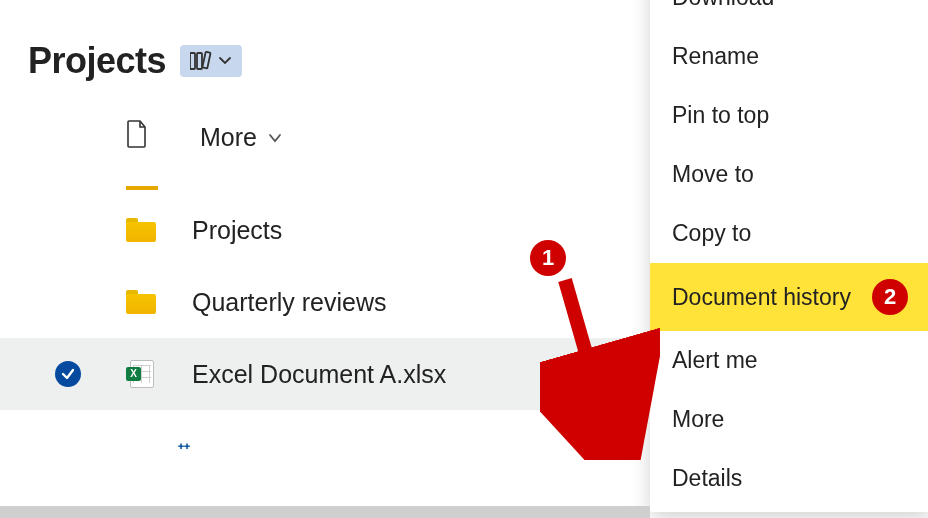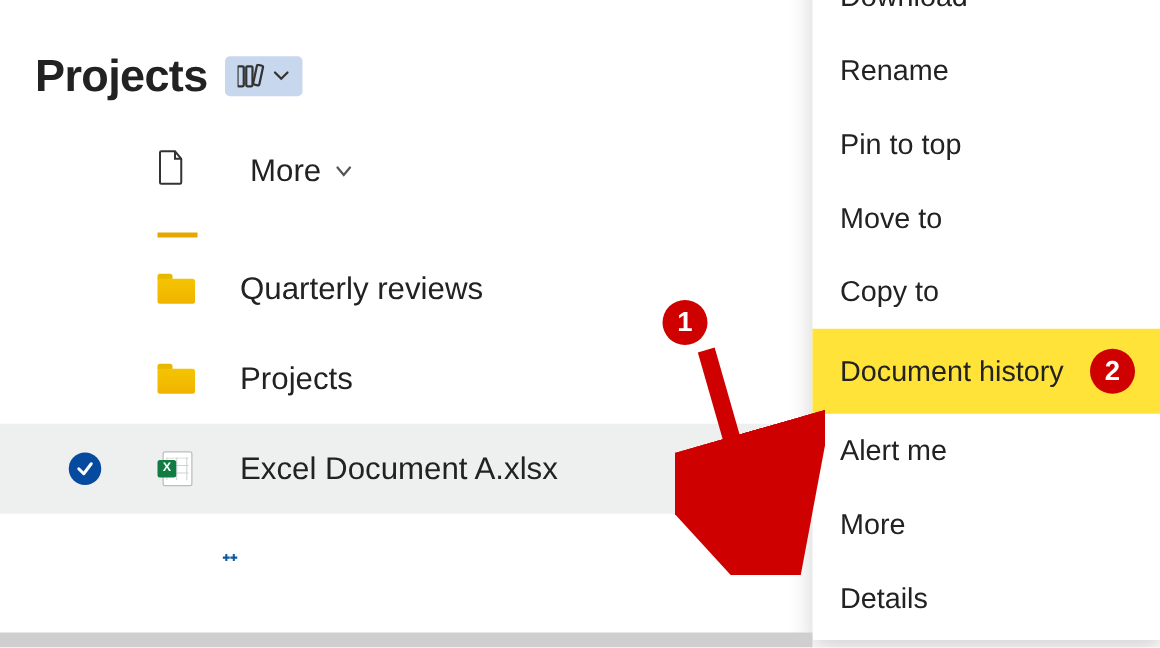--- a/index.html
+++ b/index.html
@@ -287,30 +287,30 @@
   <div class="col-underline"></div>
 
   <div class="rows">
     <div class="row">
       <span class="icon-slot">
         <span class="folder-icon">
           <span class="tab"></span>
             <span class="body"></span>
         </span>
       </span>
-      <span class="label">Quarterly reviews</span>
+      <span class="label">Projects</span>
     </div>
     <div class="row">
       <span class="icon-slot">
         <span class="folder-icon">
           <span class="tab"></span>
             <span class="body"></span>
         </span>
       </span>
-      <span class="label">Projects</span>
+      <span class="label">Quarterly reviews</span>
     </div>
     <div class="row selected">
       <span class="check">
         <svg width="16" height="16" viewBox="0 0 16 16">
           <path d="M3 8 L7 12 L13 4" stroke="#fff" stroke-width="2.4" fill="none" stroke-linecap="round" stroke-linejoin="round"></path>
         </svg>
       </span>
       <span class="icon-slot">
         <span class="excel-icon">
           <span class="sheet"></span>

